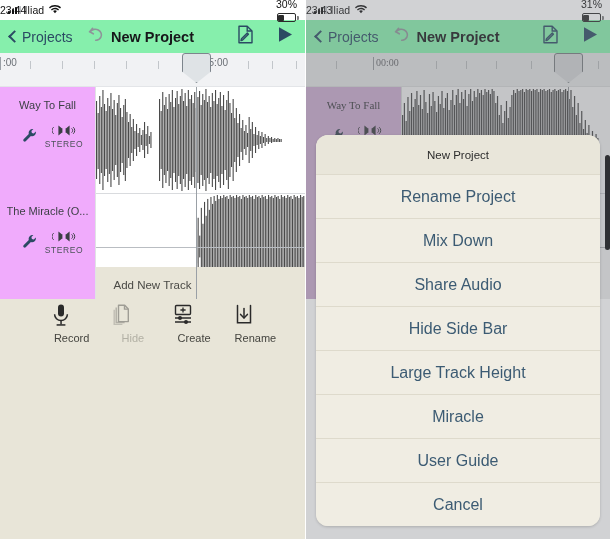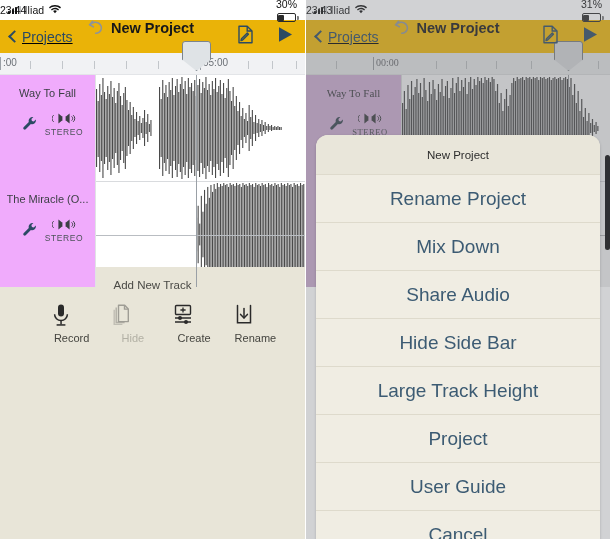--- a/index.html
+++ b/index.html
@@ -55,25 +55,24 @@
     background: #2b2b2b; border-radius: 0 1px 1px 0; opacity: .6;
   }
   .batt-fill {
     position: absolute; left: 1.5px; top: 1.5px; bottom: 1.5px;
     background: #2b2b2b; border-radius: 1px;
   }
 
   
   .navbar {
     height: 33px; width: 100%;
-    display: flex; 
-    background: #eab308;
+    display: flex; align-items: center;
+    background: #86efac;
     position: relative;
     padding: 0 10px;
-    text-decoration: underline;
   }
   .nav-back {
     display: flex; align-items: center; gap: 2px;
     color: #2b4a63; font-size: 14px;
   }
   .chev {
     width: 9px; height: 9px;
     border-left: 2px solid #2b4a63; border-bottom: 2px solid #2b4a63;
     transform: rotate(45deg);
     margin-right: 1px;
@@ -82,21 +81,21 @@
   .nav-title {
     position: absolute; left: 0; right: 0; text-align: center;
     font-size: 14.5px; font-weight: bold; color: #17171a;
     pointer-events: none;
   }
   .nav-right { margin-left: auto; display: flex; align-items: center; gap: 22px; z-index:2;}
 
   
   .ruler {
     position: relative;
-    height: 22px; width: 100%;
+    height: 34px; width: 100%;
     background: #f1f2f4;
     border-bottom: 1px solid #e3e5e8;
     overflow: hidden;
   }
   .ruler .tick {
     position: absolute; top: 8px; width: 1px; height: 8px; background: #c2c6ca;
   }
   .ruler .lbl {
     position: absolute; top: 4px;
     font-size: 10px; color: #6b7076; white-space: nowrap;
@@ -189,21 +188,21 @@
     overflow: hidden;
     box-shadow: 0 1px 3px rgba(0,0,0,.18);
   }
   .sheet-header {
     text-align: center; font-size: 11.5px; color: #2d2d2d;
     padding: 14px 0 13px;
     border-bottom: 1px solid #dedacc;
     background: #e9e6da;
   }
   .sheet-item {
-    text-align: center; font-size: 19px; color: #3c5b73;
+    text-align: center; font-size: 16px; color: #3c5b73;
     padding: 12.5px 0;
     border-bottom: 1px solid #dedacc;
     background: #f0ede3;
   }
   .sheet-item:last-child { border-bottom: none; }
   .scroll-nub {
     position: absolute; right: 0; top: 155px;
     width: 5px; height: 95px; background: #2f3033;
     border-radius: 3px; z-index: 40;
   }
@@ -807,21 +806,21 @@
 
     <div class="overlay-dim"></div>
 
     <div class="sheet">
       <div class="sheet-header">New Project</div>
       <div class="sheet-item">Rename Project</div>
       <div class="sheet-item">Mix Down</div>
       <div class="sheet-item">Share Audio</div>
       <div class="sheet-item">Hide Side Bar</div>
       <div class="sheet-item">Large Track Height</div>
-      <div class="sheet-item">Project</div>
+      <div class="sheet-item">Miracle</div>
       <div class="sheet-item">User Guide</div>
       <div class="sheet-item">Cancel</div>
     </div>
 
     <div class="scroll-nub"></div>
   </div>
 
 </div>
 
 </body></html>

